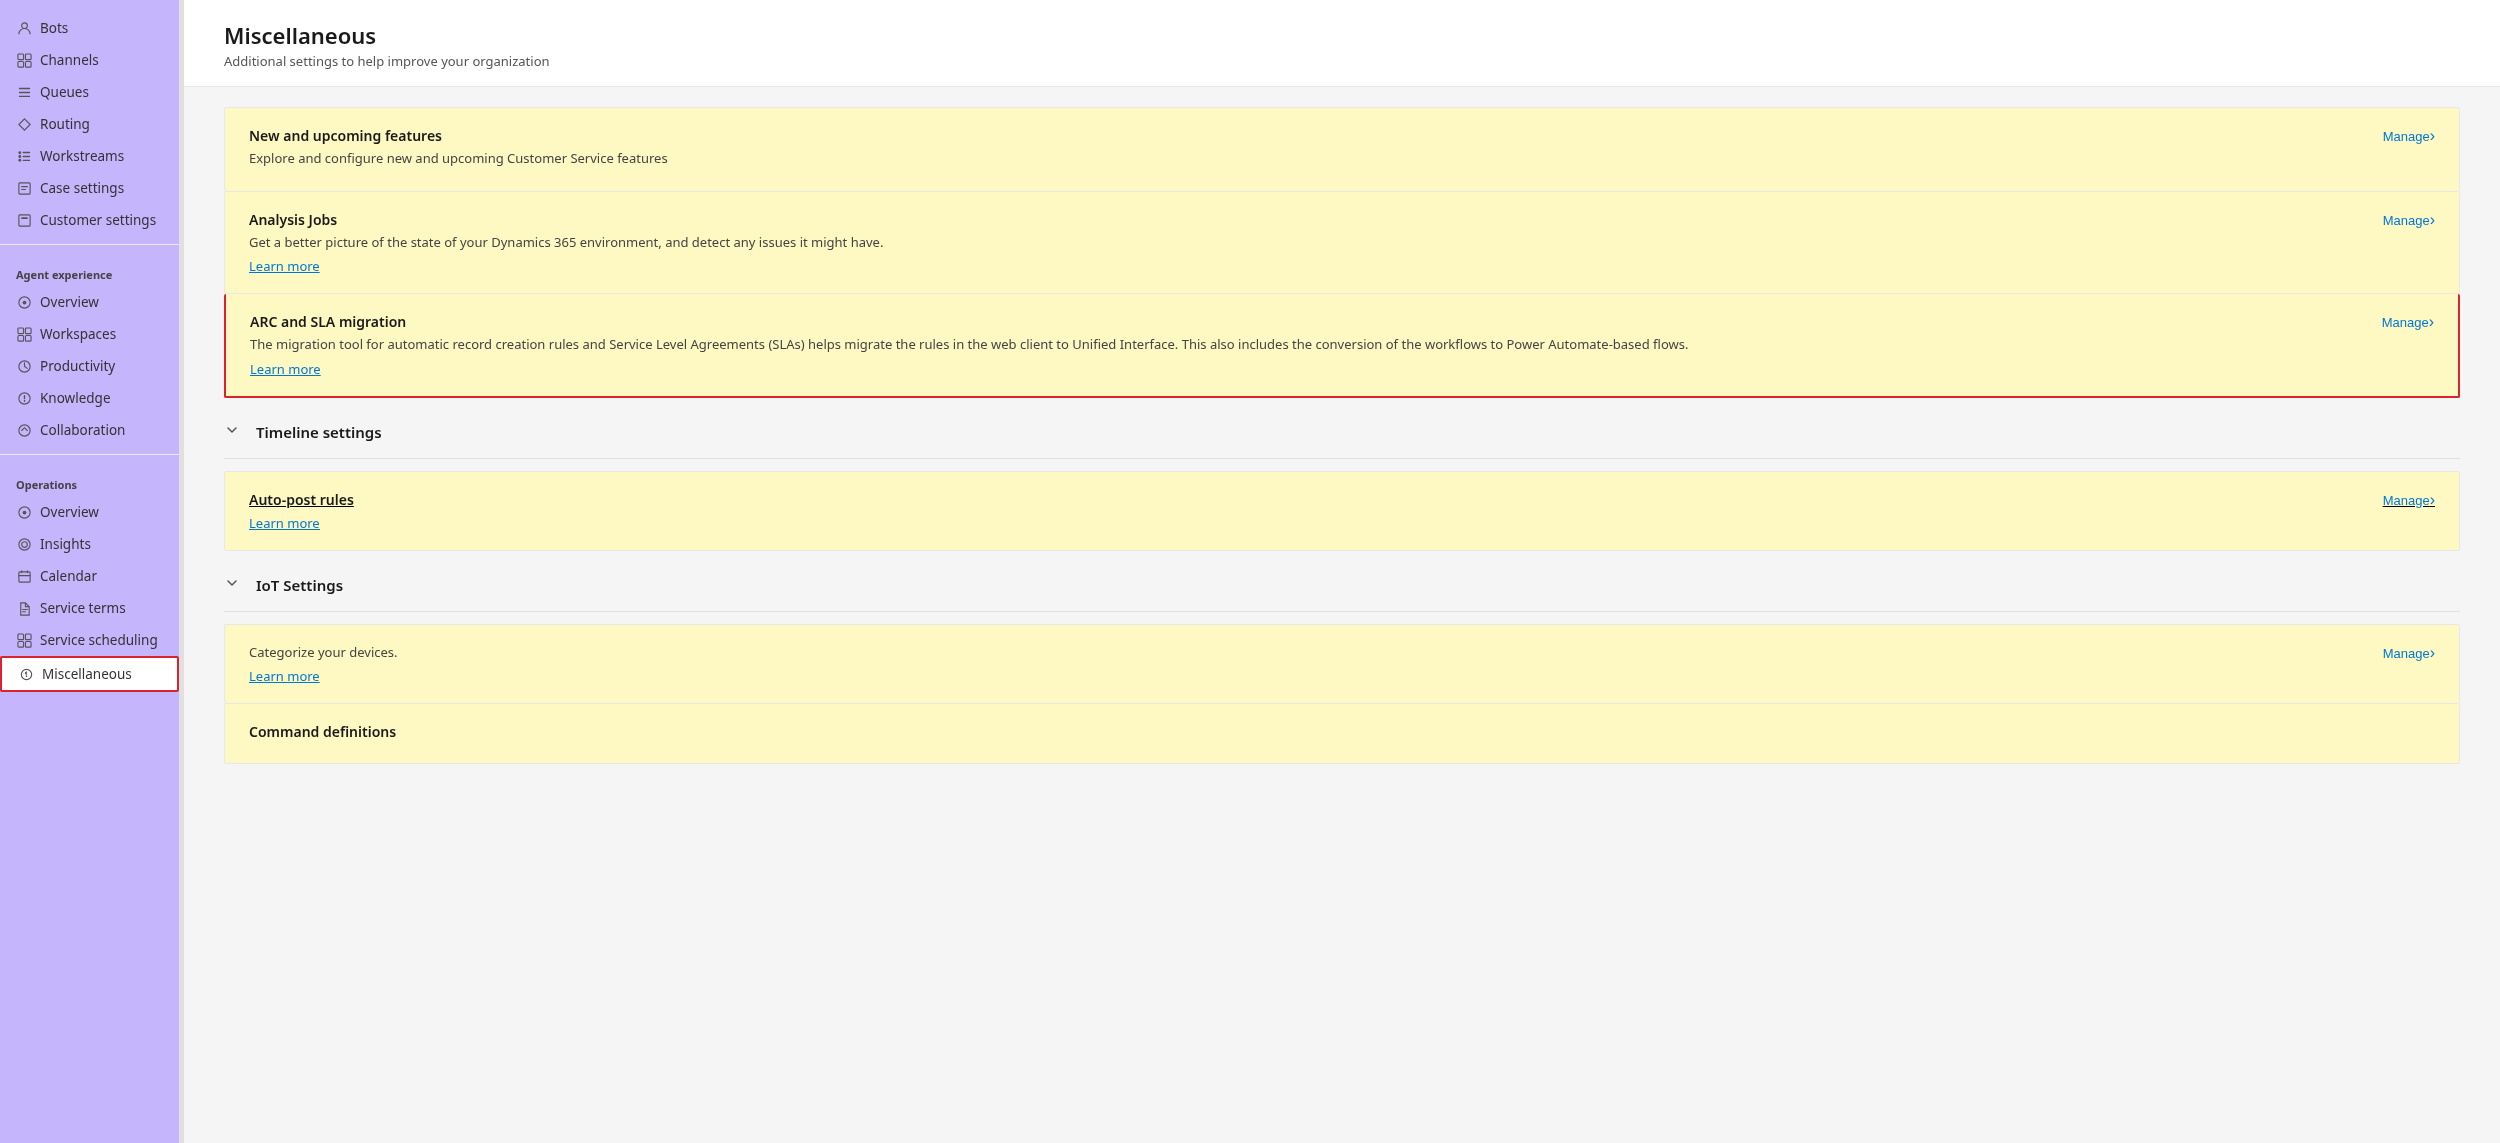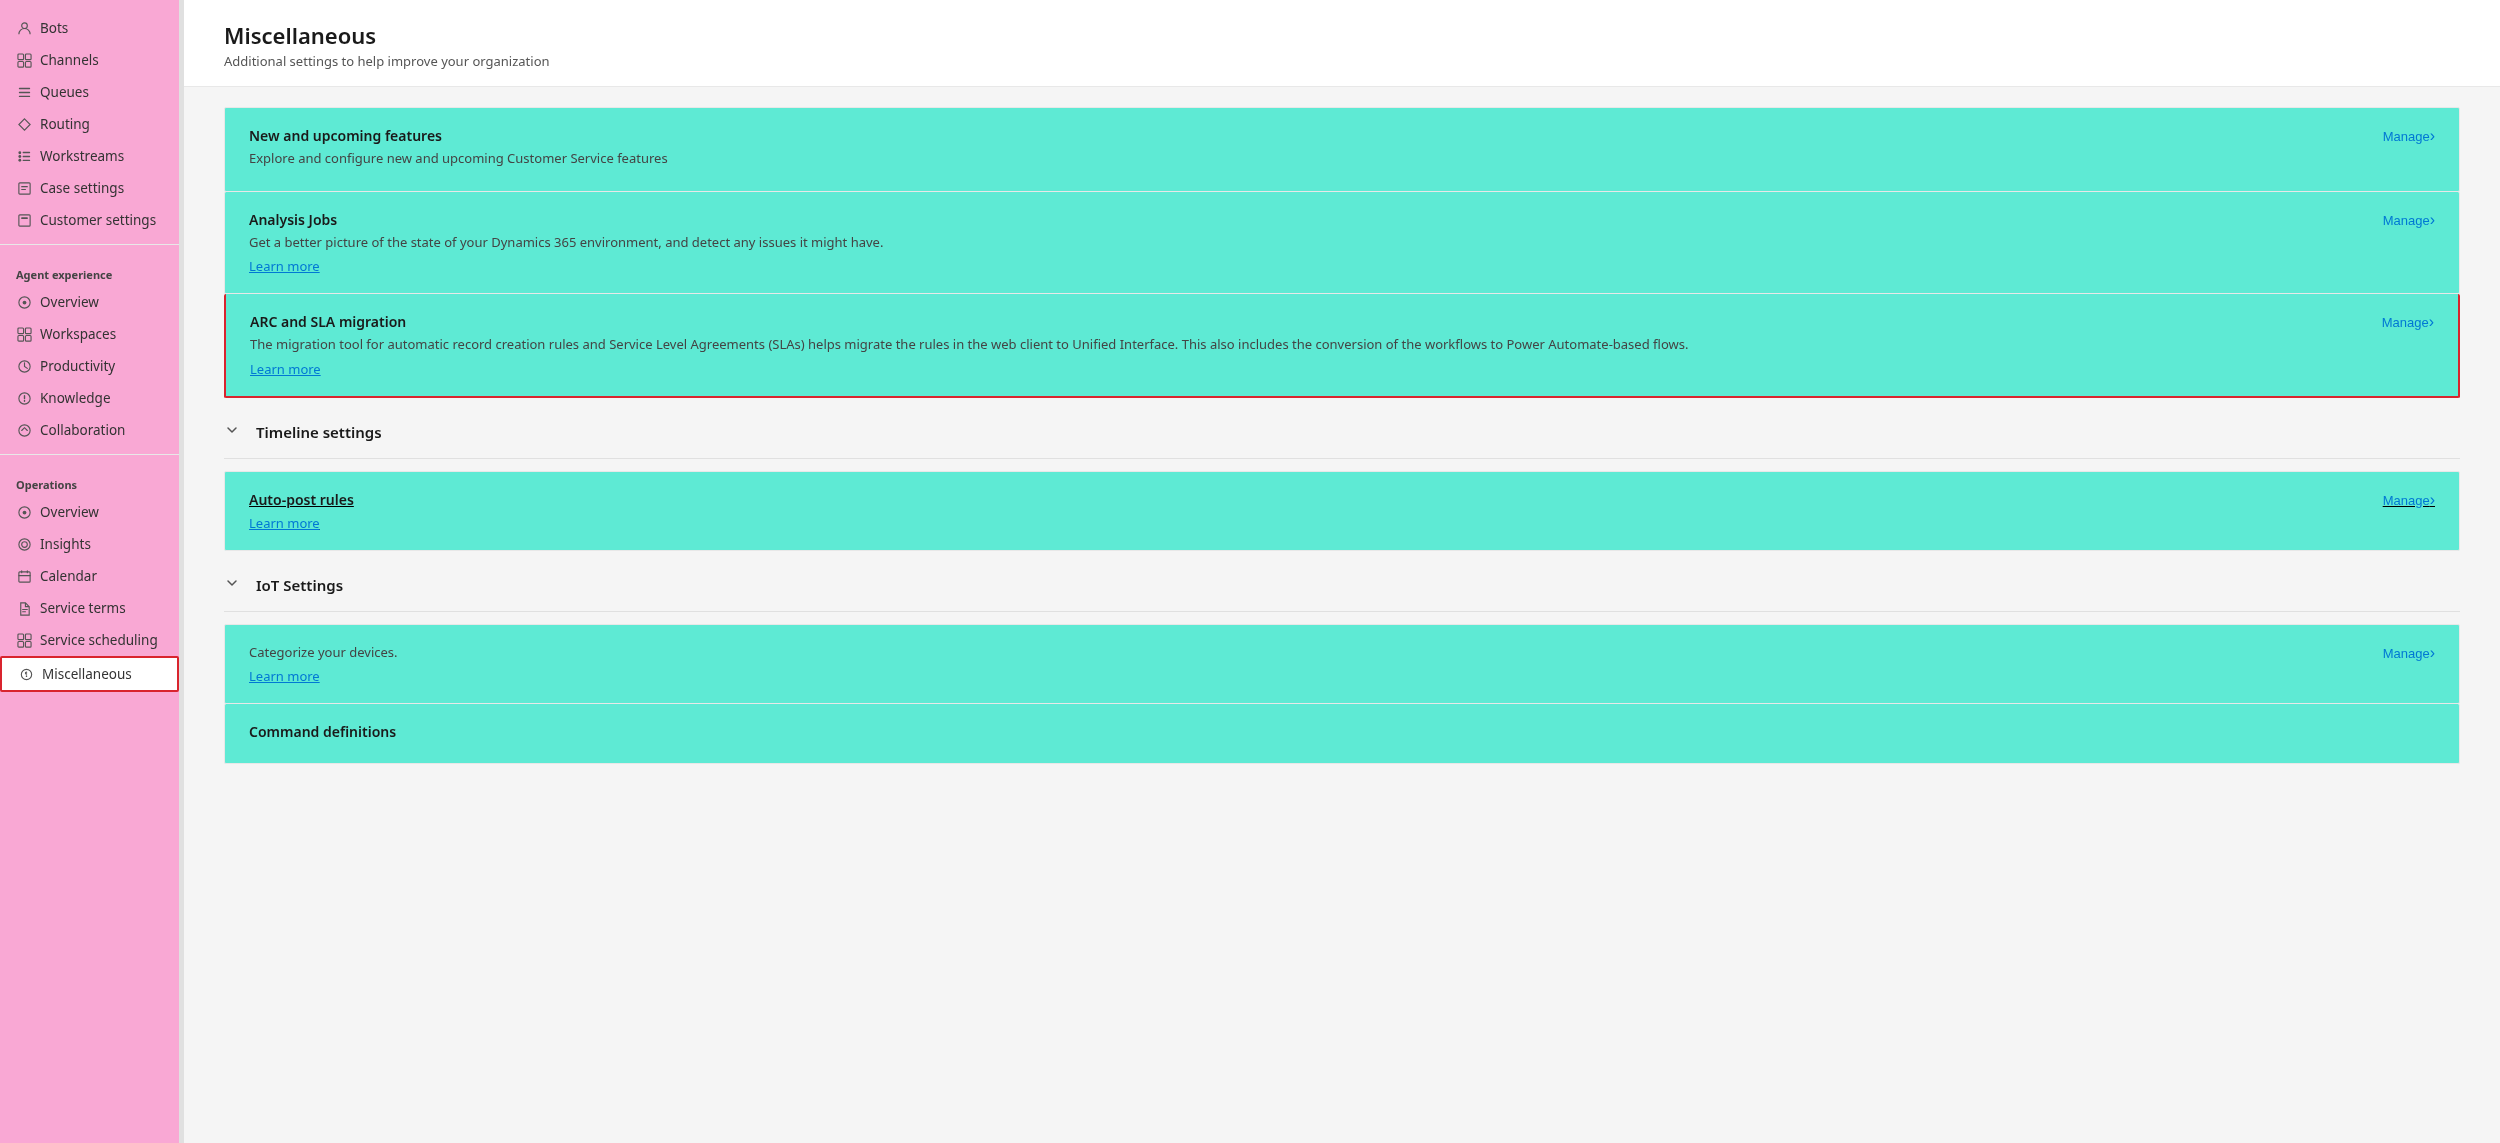--- a/index.html
+++ b/index.html
@@ -9,21 +9,21 @@
       background: #f5f5f5;
       display: flex;
       height: 100vh;
       overflow: hidden;
     }
 
     
     .sidebar {
       width: 180px;
       min-width: 180px;
-      background: #f9a8d4;
+      background: #c4b5fd;
       border-right: 1px solid #e0e0e0;
       overflow-y: auto;
       display: flex;
       flex-direction: column;
     }
 
     .sidebar-section-label {
       font-size: 11px;
       font-weight: 700;
       color: #444;
@@ -90,21 +90,21 @@
       font-size: 13px;
       color: #555;
     }
 
     .content-area {
       padding: 0 40px 40px 40px;
     }
 
     
     .card {
-      background: #5eead4;
+      background: #fef9c3;
       margin-top: 16px;
       padding: 18px 24px;
       display: flex;
       align-items: flex-start;
       justify-content: space-between;
       border: 1px solid #e8e8e8;
       border-radius: 2px;
     }
 
     .card.highlighted {

